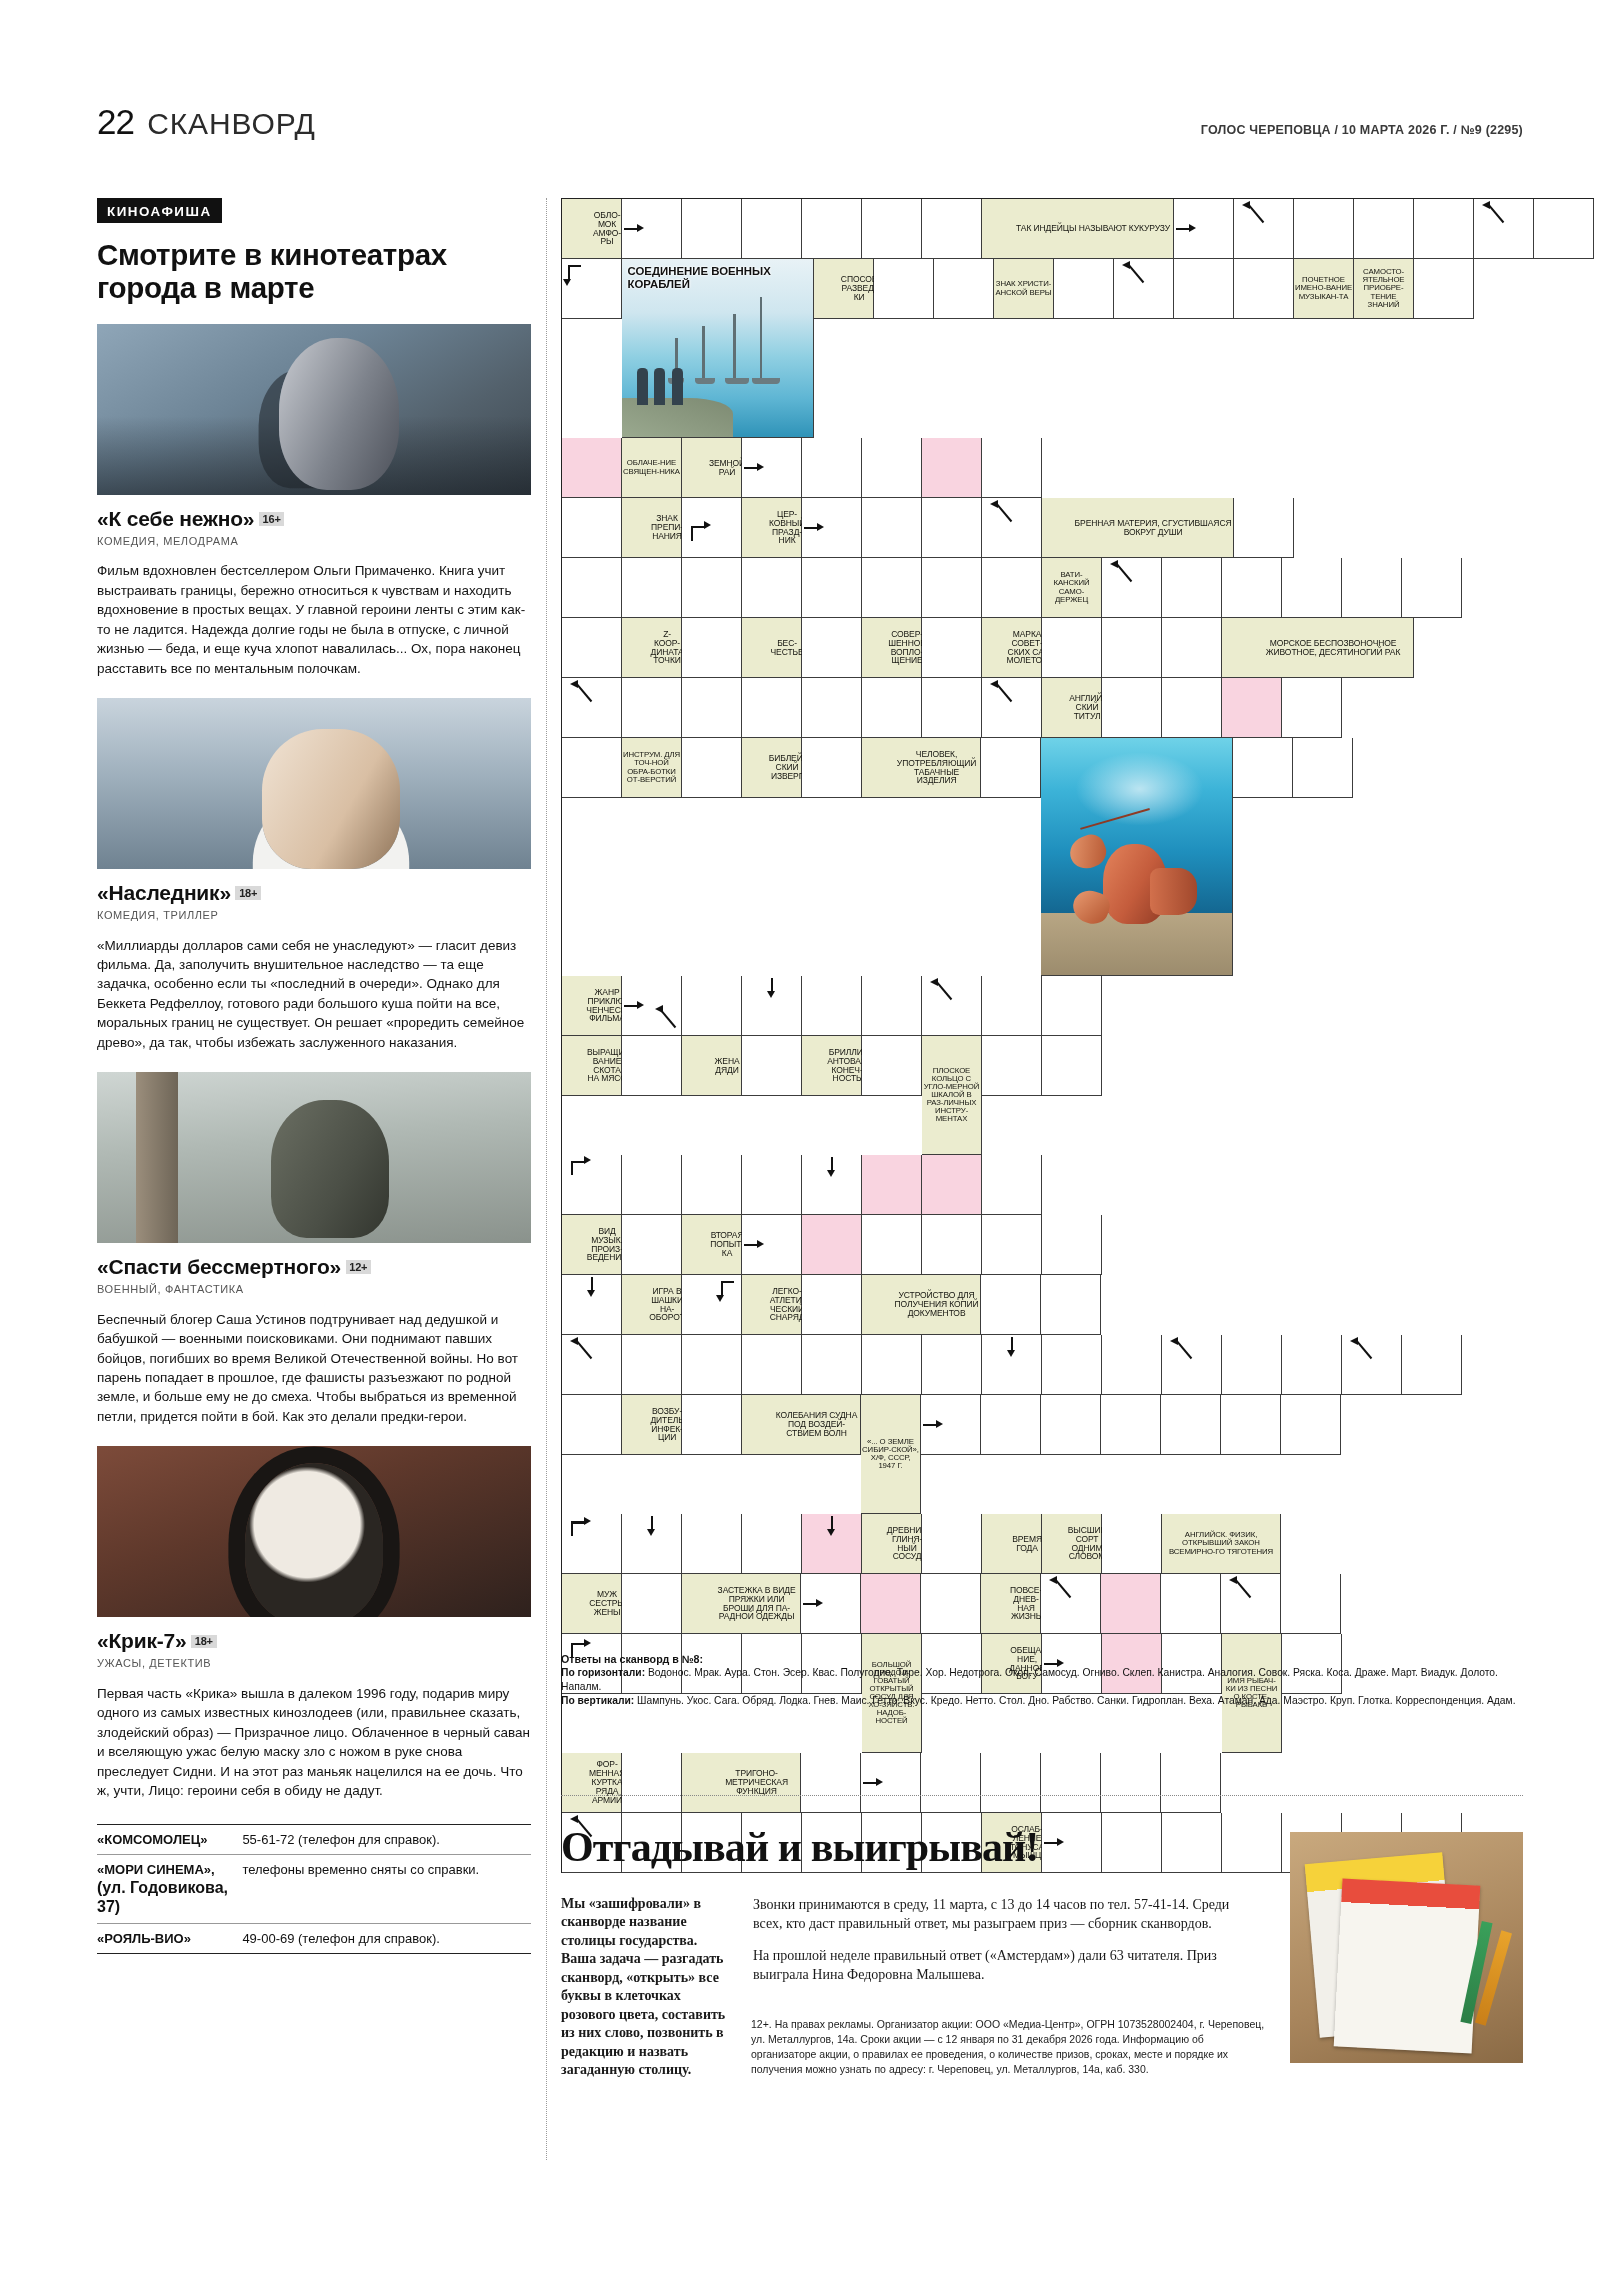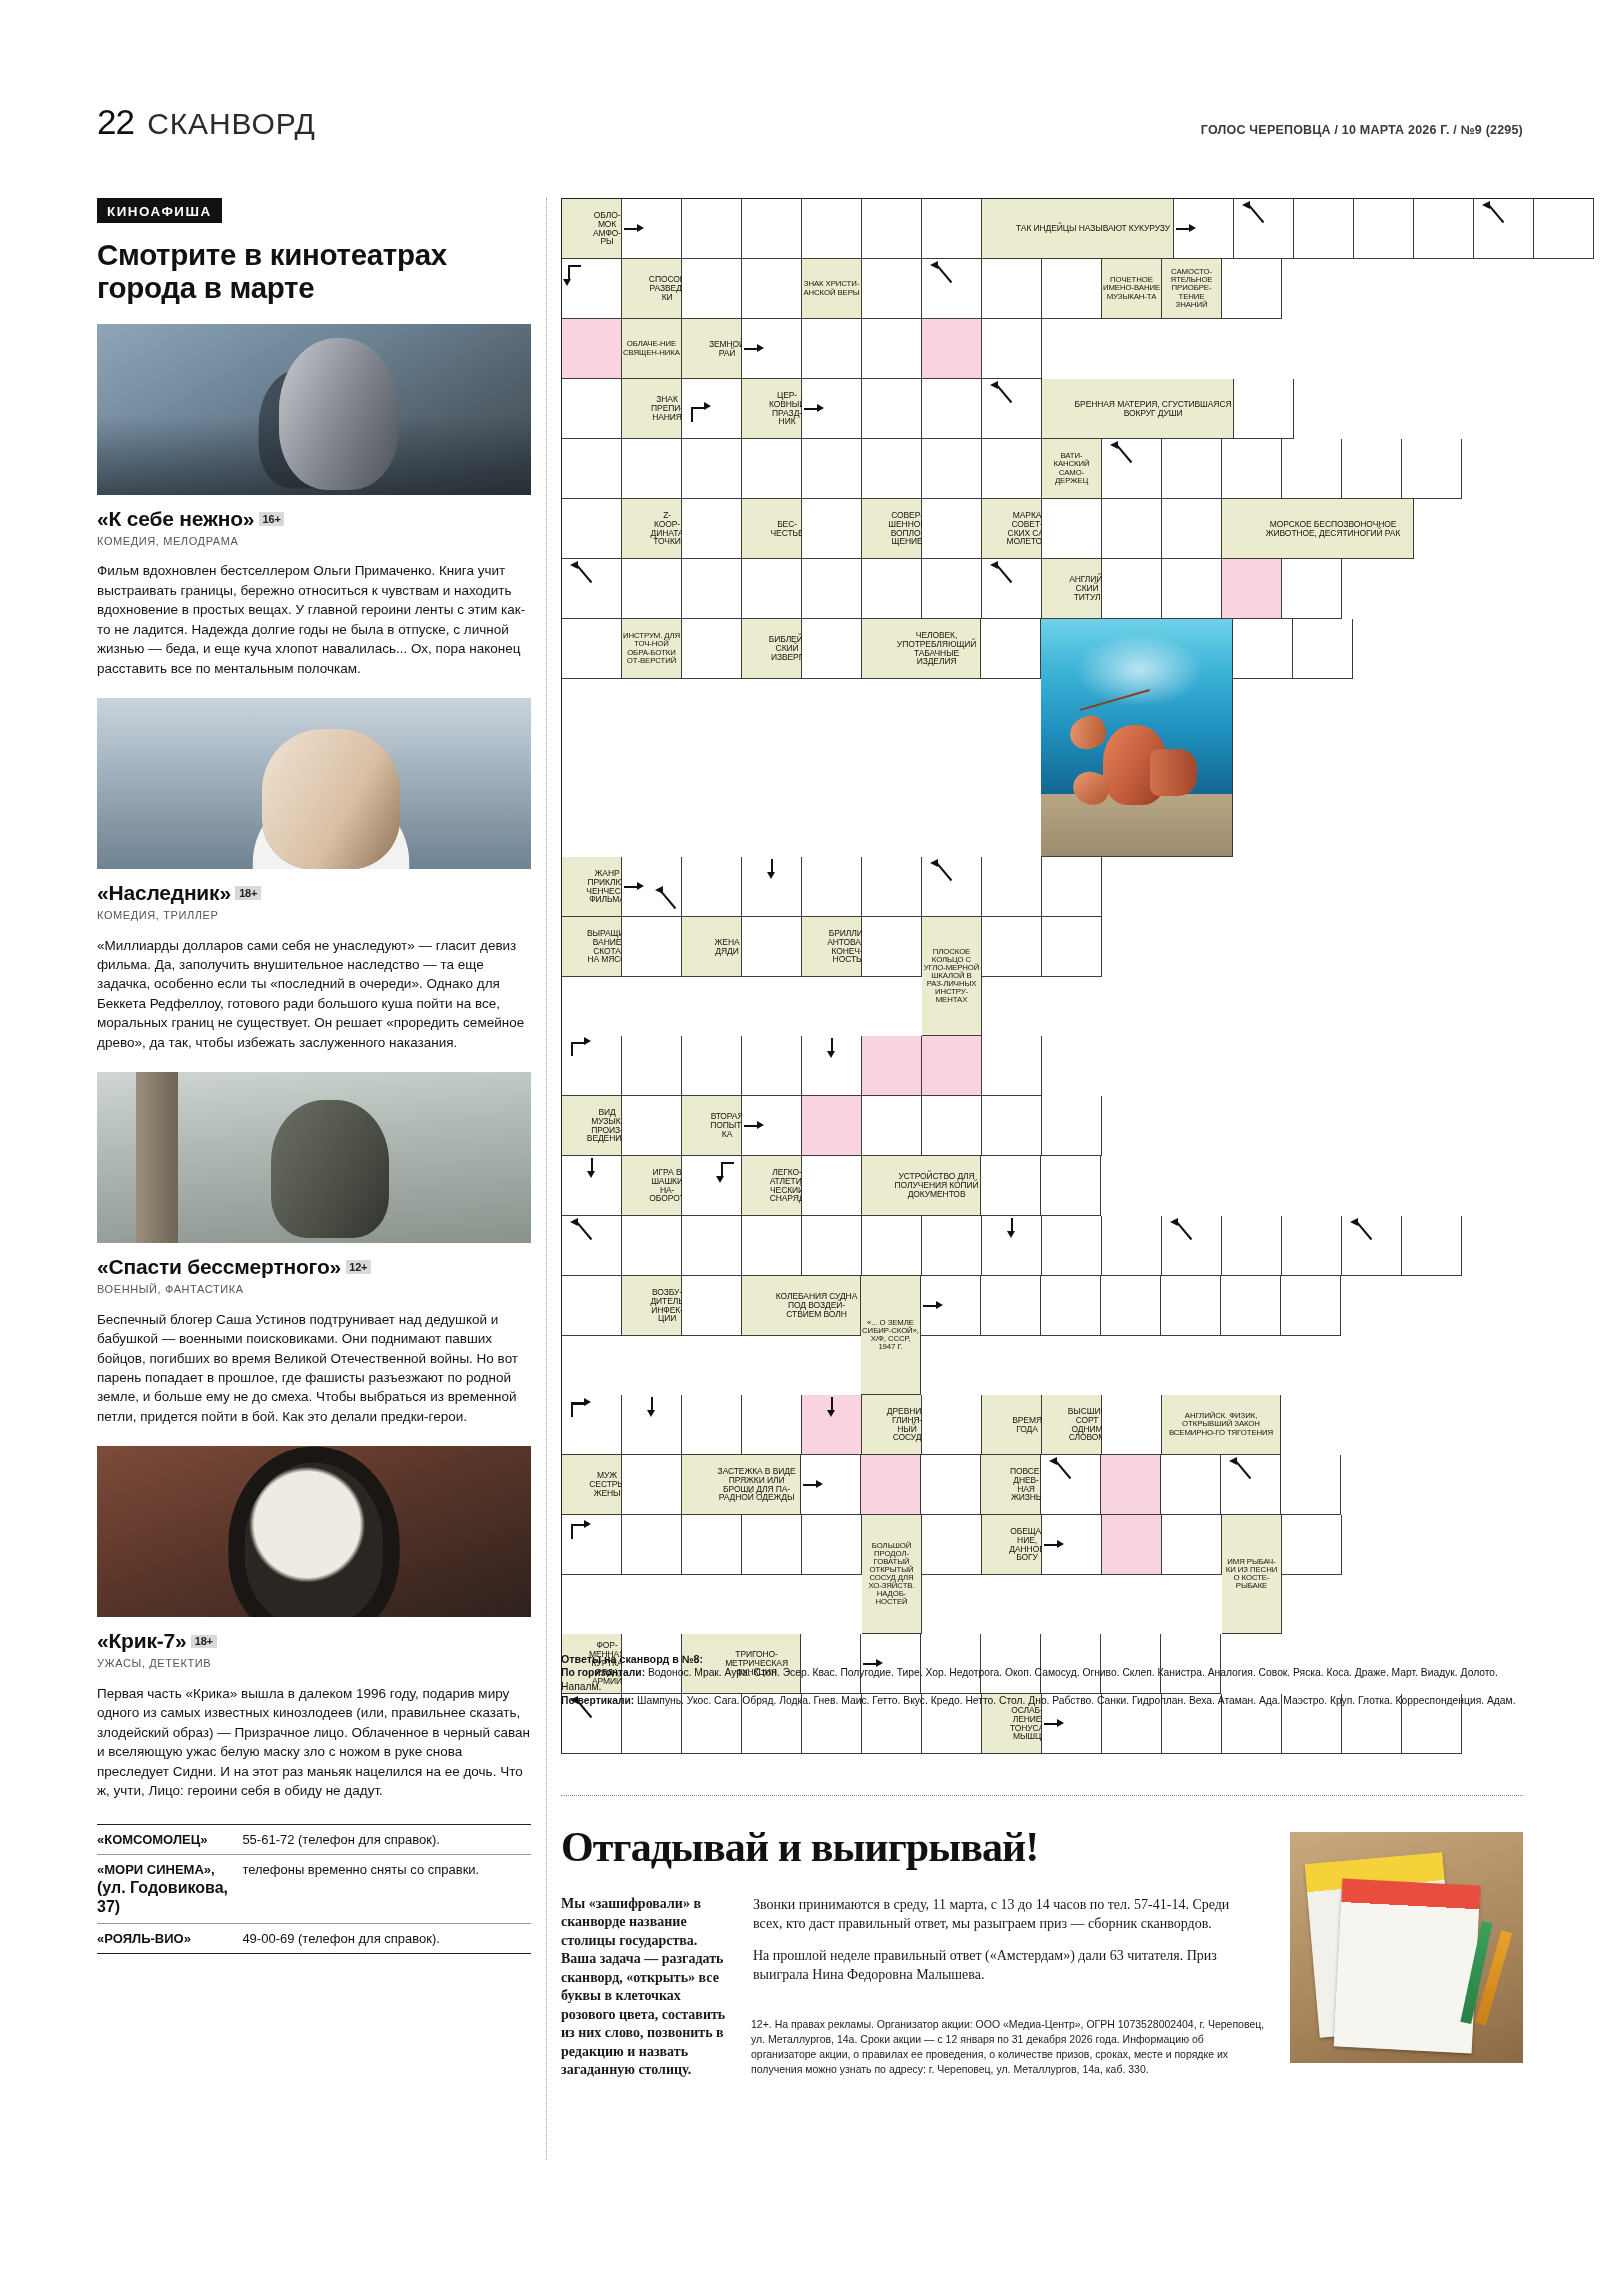--- a/index.html
+++ b/index.html
@@ -216,20 +216,35 @@
     </div>
 
     <div class="gr">
       <div class="cell">
           <span class="ar lhook">
             <i class="t"></i>
             <i class="s"></i>
             <i class="h"></i>
           </span>
         </div>
+      <div class="cell pic ships span3 tall3">
+        <span class="cap">СОЕДИНЕНИЕ ВОЕННЫХ КОРАБЛЕЙ</span>
+        <i class="sail" style="left:42%;height:54px;"></i>
+          <i class="sail" style="left:58%;height:66px;"></i>
+        <i class="sail" style="left:72%;height:83px;"></i>
+          <i class="sail" style="left:28%;height:42px;"></i>
+        <i class="hull" style="left:38%;width:20px;"></i>
+          <i class="hull" style="left:54%;width:24px;"></i>
+        <i class="hull" style="left:68%;width:28px;"></i>
+          <i class="hull" style="left:24%;width:16.6px;"></i>
+        <i class="rock"></i>
+        <i class="fig" style="left:8%;"></i>
+          <i class="fig" style="left:17%;"></i>
+          <i class="fig" style="left:26%;"></i>
+      </div>
       <div class="cell clue sm">СПОСОБ РАЗВЕД-КИ</div>
       <div class="cell"></div>
       <div class="cell"></div>
       <div class="cell clue xs">ЗНАК ХРИСТИ-АНСКОЙ ВЕРЫ</div>
       <div class="cell"></div>
       <div class="cell">
           <span class="ar zz">
             <i class="s"></i>
             <i class="h"></i>
           </span>

